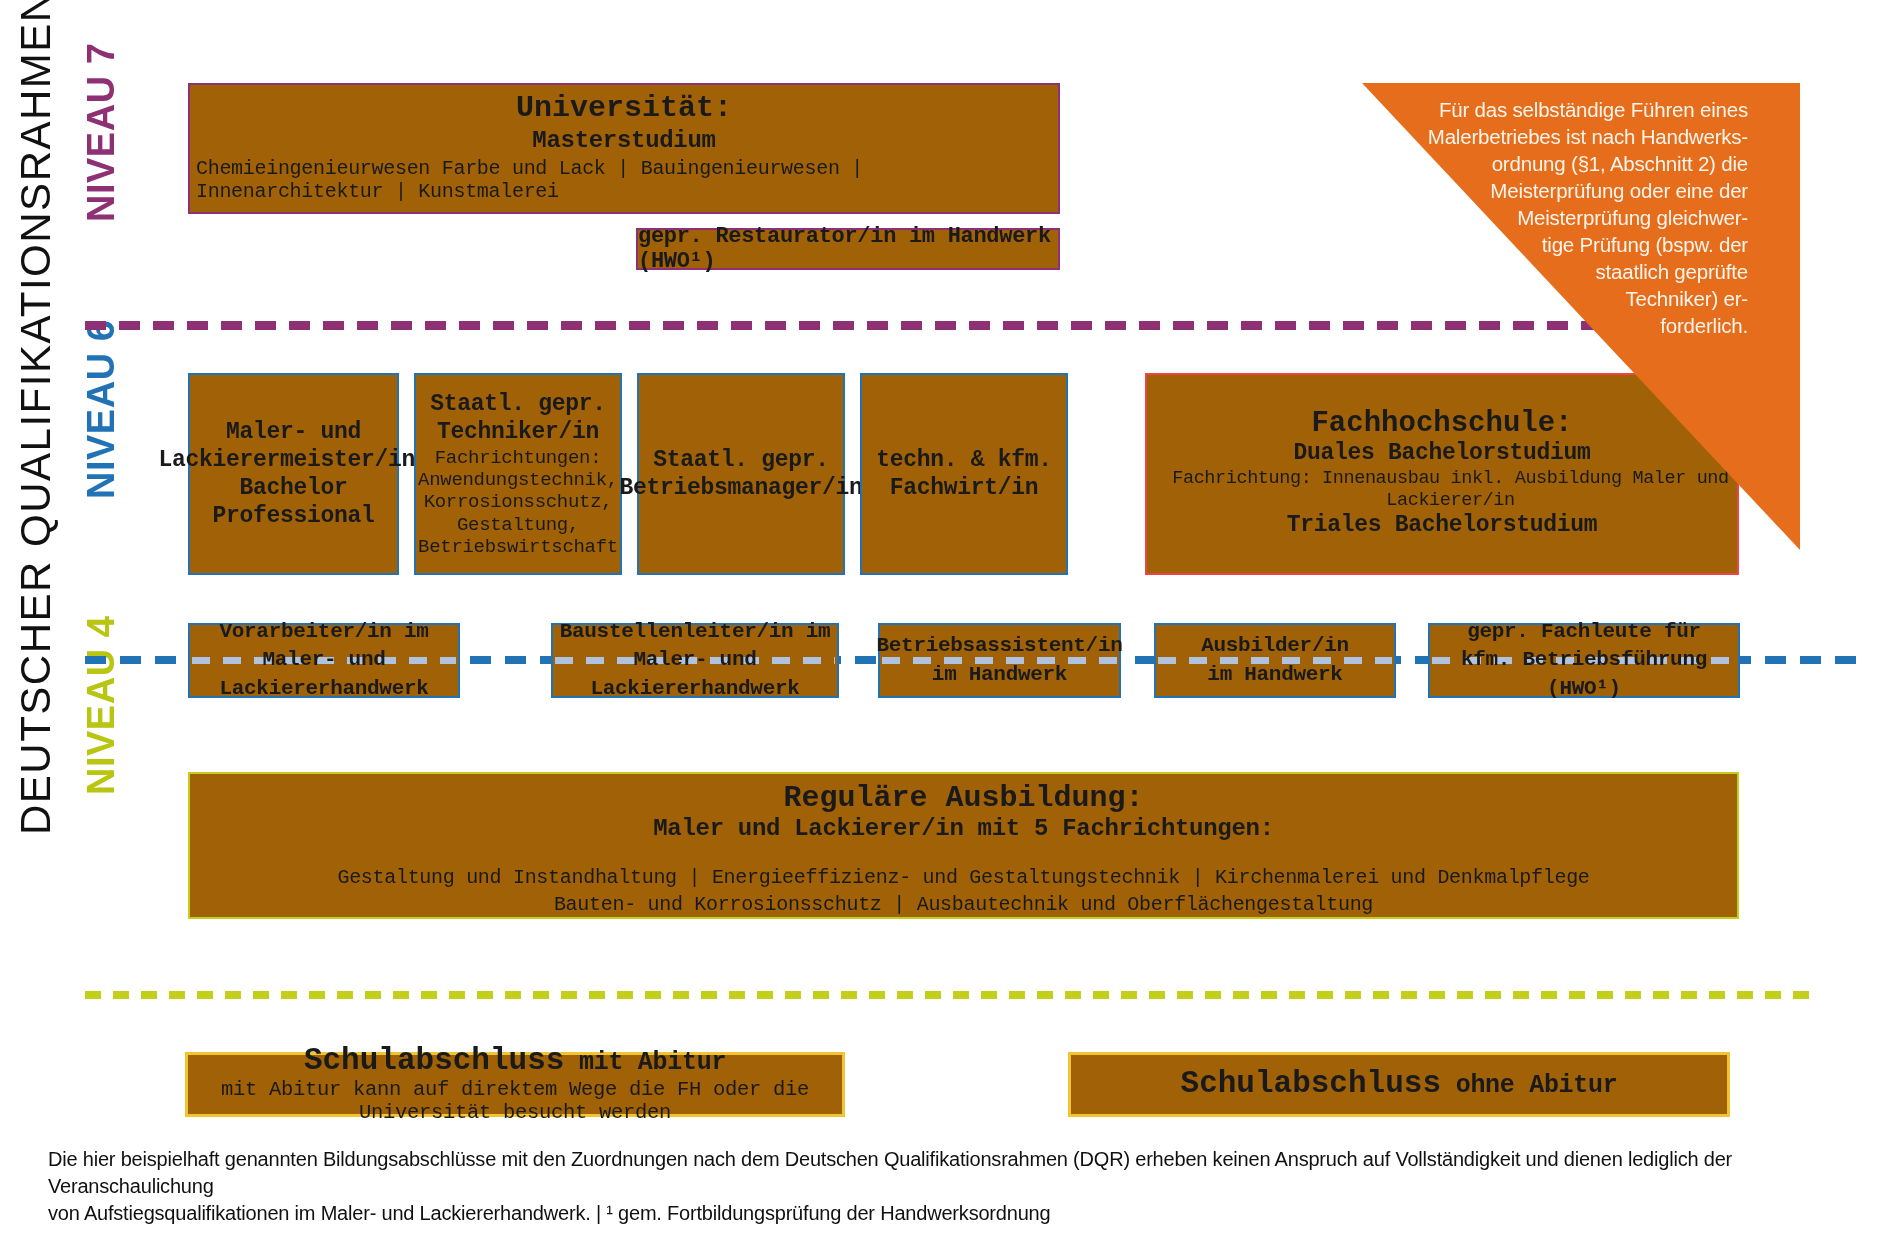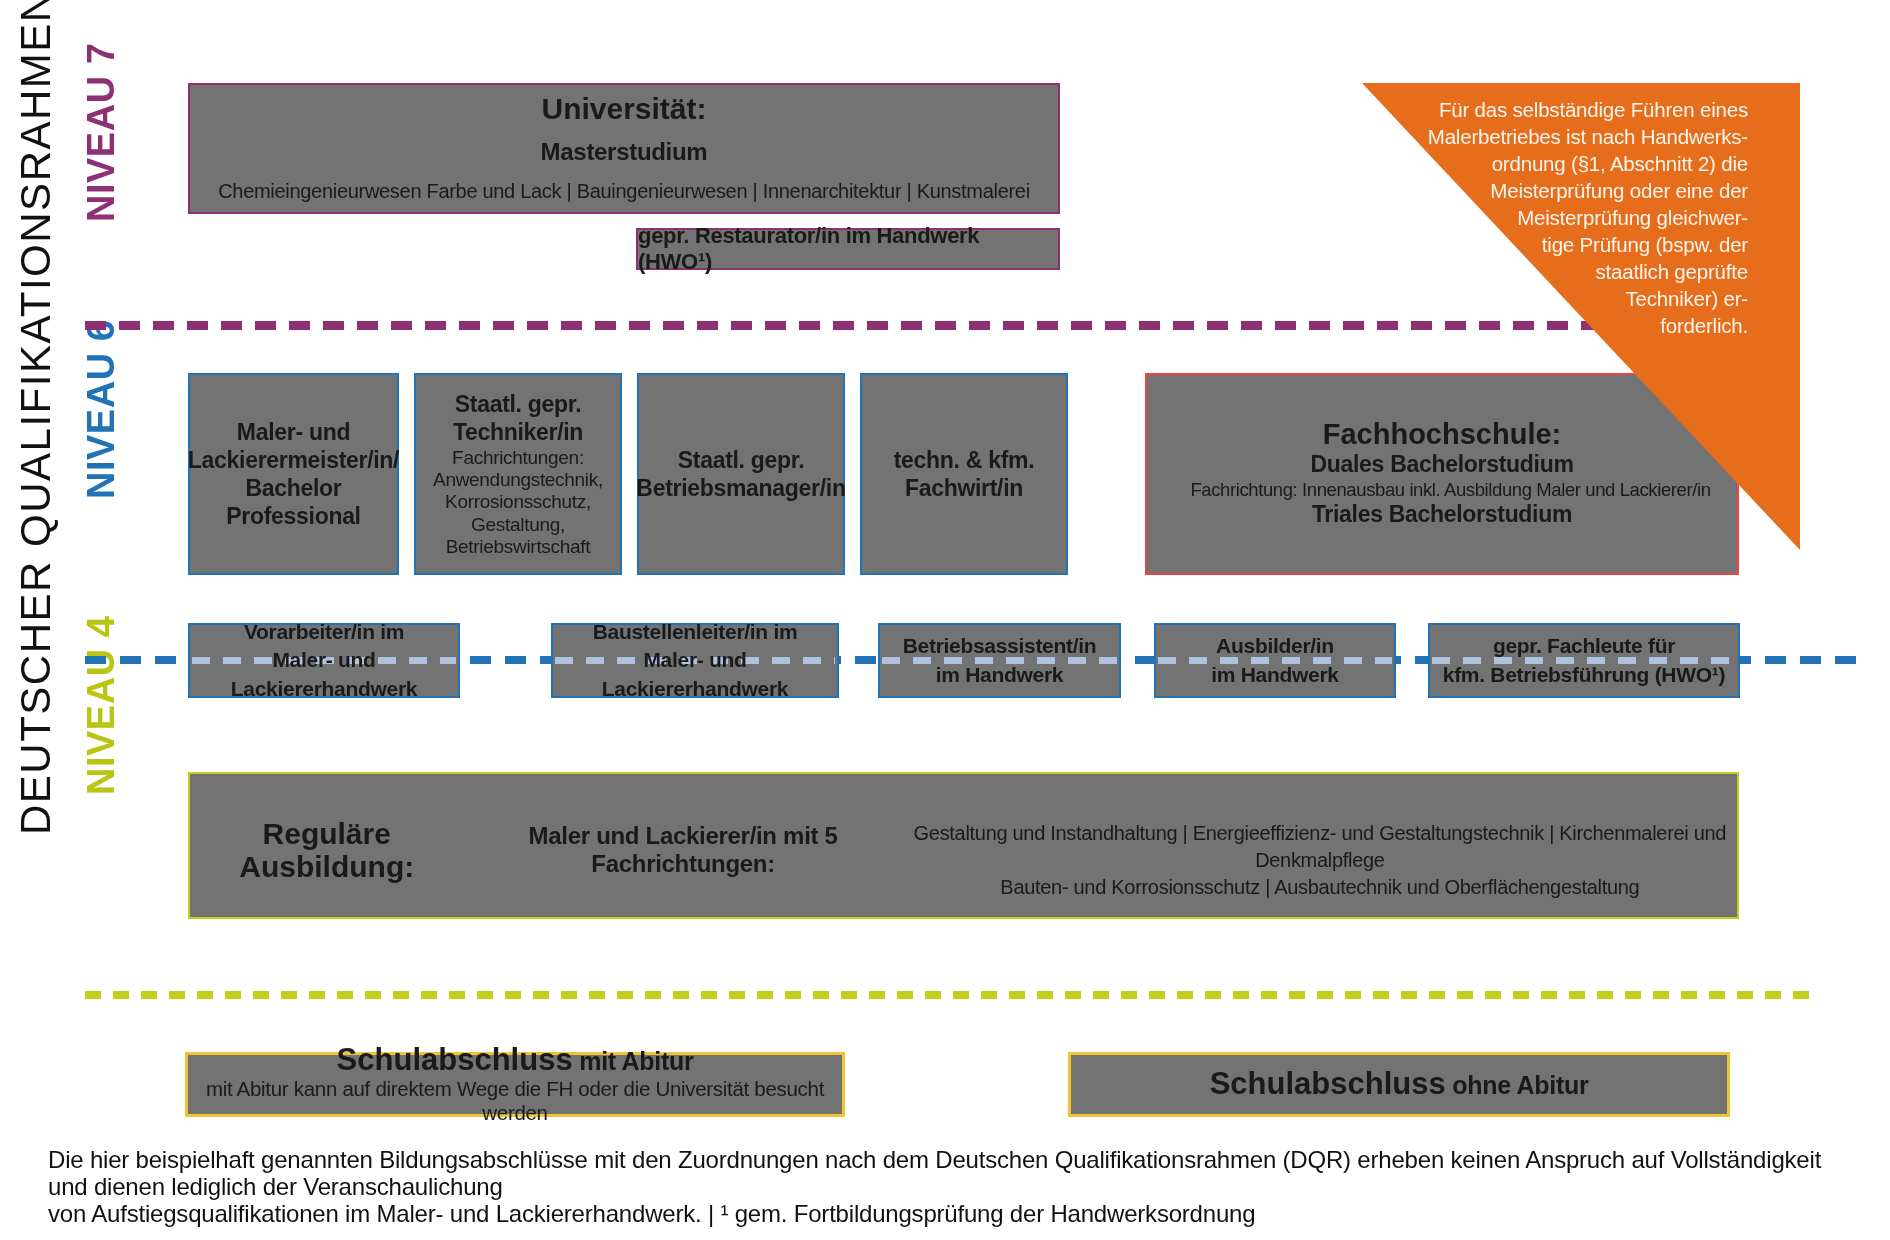--- a/index.html
+++ b/index.html
@@ -19,21 +19,21 @@
   .vlabel.n4{top:606px;height:198px;color:#b8c511;}
   
   .dash{position:absolute;}
   .dash.purple{left:85px;top:321px;width:1528px;height:9px;
     background:repeating-linear-gradient(90deg,#8d3174 0 21px,transparent 21px 34px);}
   .dash.blue{left:85px;top:656px;width:1772px;height:8px;z-index:1;
     background:repeating-linear-gradient(90deg,#2273b5 0 21px,transparent 21px 35px);}
   .dash.green{left:85px;top:991px;width:1732px;height:8px;
     background:repeating-linear-gradient(90deg,#c3cf1a 0 16px,transparent 16px 28px);}
   
-  .box{position:absolute;background:#737373;box-sizing:border-box;}
+  .box{position:absolute;background:#a16207;box-sizing:border-box;font-family:Liberation Mono, monospace;}
   .pre{white-space:pre-line;}
   
   .uni{left:188px;top:83px;width:872px;height:131px;border:2px solid #8d3174;
     display:flex;flex-direction:column;align-items:center;justify-content:space-between;
     padding:8px 6px 9px;}
   .uni-title{font-size:30px;font-weight:bold;line-height:1.05;}
   .uni-sub{font-size:24px;font-weight:bold;letter-spacing:-0.3px;flex:0 0 auto;}
   .uni-fields{font-size:20px;letter-spacing:-0.3px;}
   .pbox{top:228px;width:424px;height:42px;border:2px solid #8d3174;
     display:flex;align-items:center;justify-content:center;
@@ -68,36 +68,36 @@
   .mid .ldash{position:absolute;left:2px;right:2px;top:50%;margin-top:-4px;height:7px;
     background:repeating-linear-gradient(90deg,#afc3de 0 18px,transparent 18px 31px);}
   .mid-text{position:relative;font-size:21px;font-weight:bold;line-height:1.35;letter-spacing:-0.3px;}
   .mid.m1{left:188px;width:272px;}
   .mid.m2{left:551px;width:288px;}
   .mid.m3{left:878px;width:243px;}
   .mid.m4{left:1154px;width:242px;}
   .mid.m5{left:1428px;width:312px;}
   
   .n4box{left:188px;top:772px;width:1551px;height:147px;border:2px solid #c3cf1a;
-    display:flex;align-items:center;text-align:center;padding-top:8px;}
+    display:flex;flex-direction:column;align-items:center;text-align:center;padding-top:8px;}
   .n4-title{font-size:30px;font-weight:bold;line-height:1.1;}
   .n4-sub{font-size:24px;font-weight:bold;letter-spacing:-0.3px;}
   .n4-fields{font-size:20px;line-height:1.35;letter-spacing:-0.3px;margin-top:22px;}
   
   .school{top:1052px;height:65px;border:3px solid #f0c531;
     display:flex;flex-direction:column;align-items:center;justify-content:center;text-align:center;}
   .school.s1{left:185px;width:660px;}
   .school.s2{left:1068px;width:662px;}
   .s-line{line-height:1.05;}
   .s-big{font-size:31px;font-weight:bold;}
   .s-mid{font-size:25px;font-weight:bold;letter-spacing:-0.3px;}
   .s-note{font-size:20.5px;letter-spacing:-0.3px;margin-top:1px;}
   
   .footer{position:absolute;left:48px;top:1146px;width:1812px;
-    font-size:24px;line-height:27px;letter-spacing:-0.2px;color:#111;}
+    font-size:20px;line-height:27px;letter-spacing:-0.2px;color:#111;}
 </style>
 </head>
 <body>
 
 <div class="canvas">
 
   <div class="vlabel framework">DEUTSCHER  QUALIFIKATIONSRAHMEN</div>
   <div class="vlabel nlvl n7">NIVEAU 7</div>
   <div class="vlabel nlvl n6">NIVEAU 6</div>
   <div class="vlabel nlvl n4">NIVEAU 4</div>

